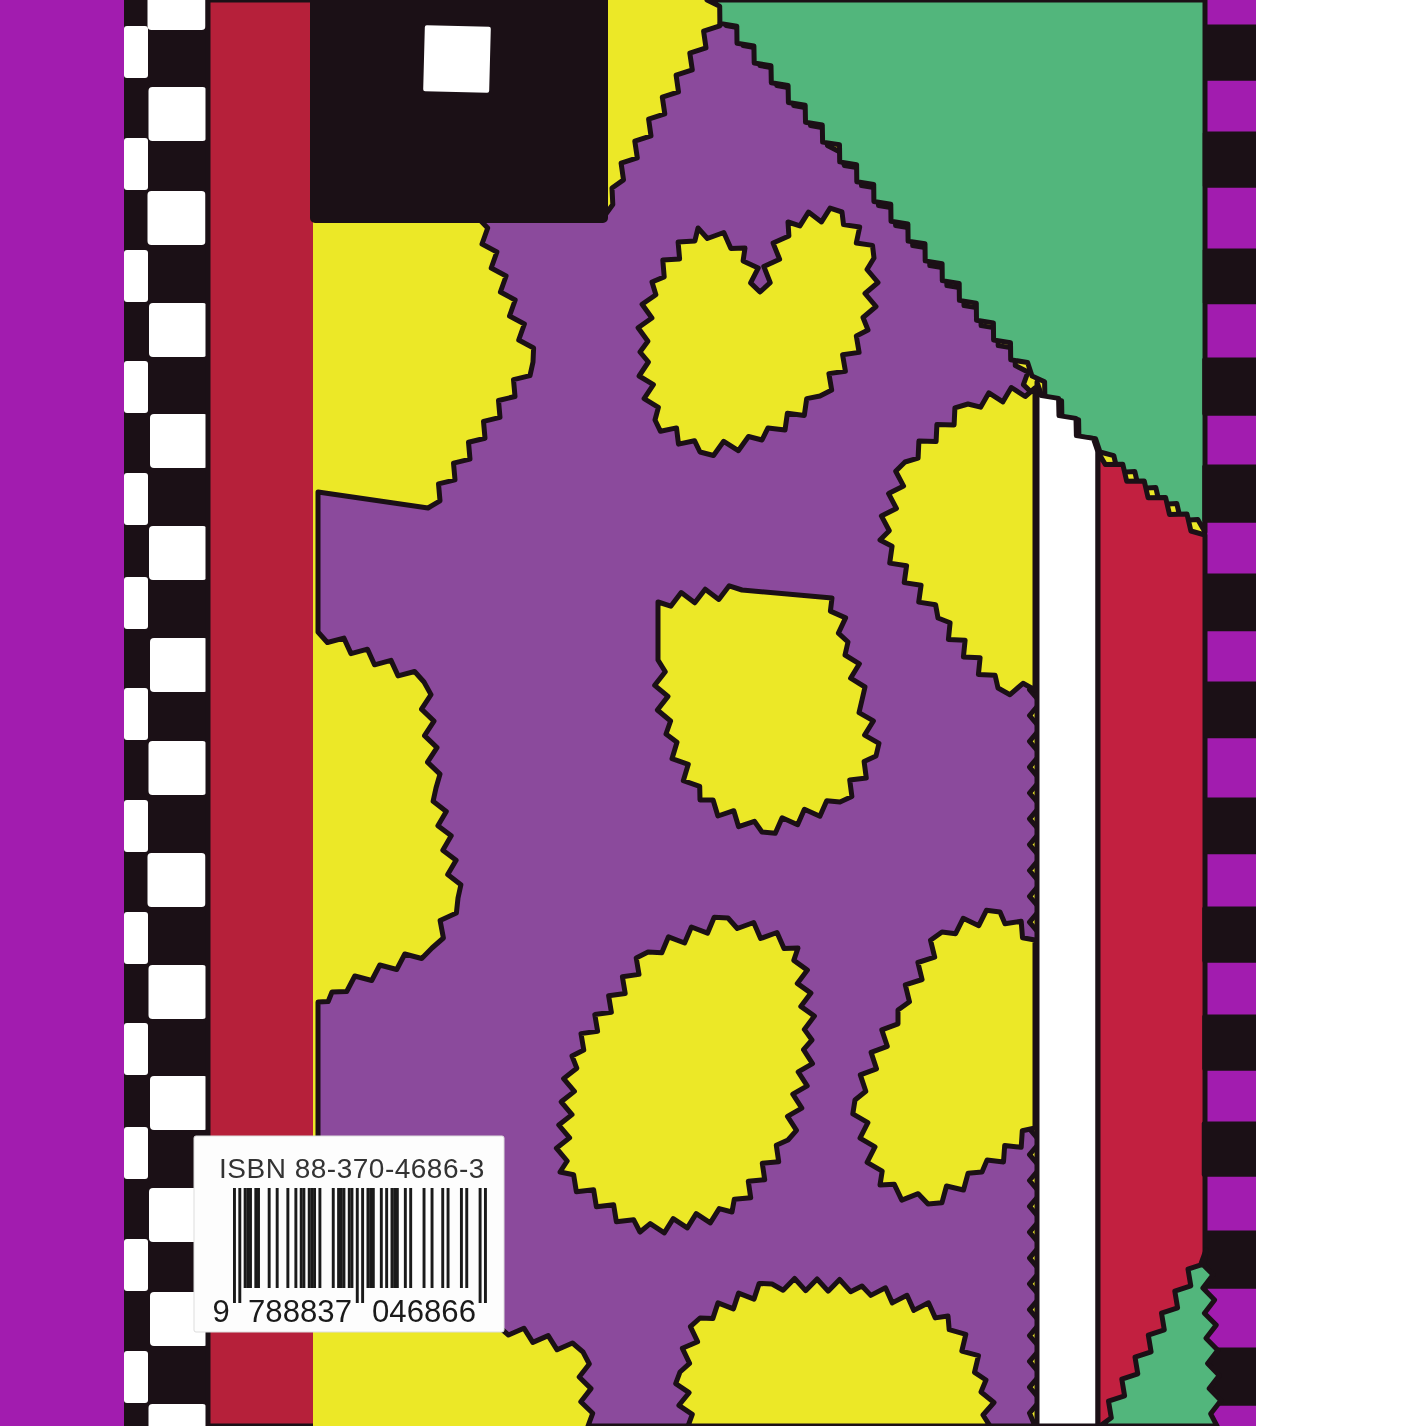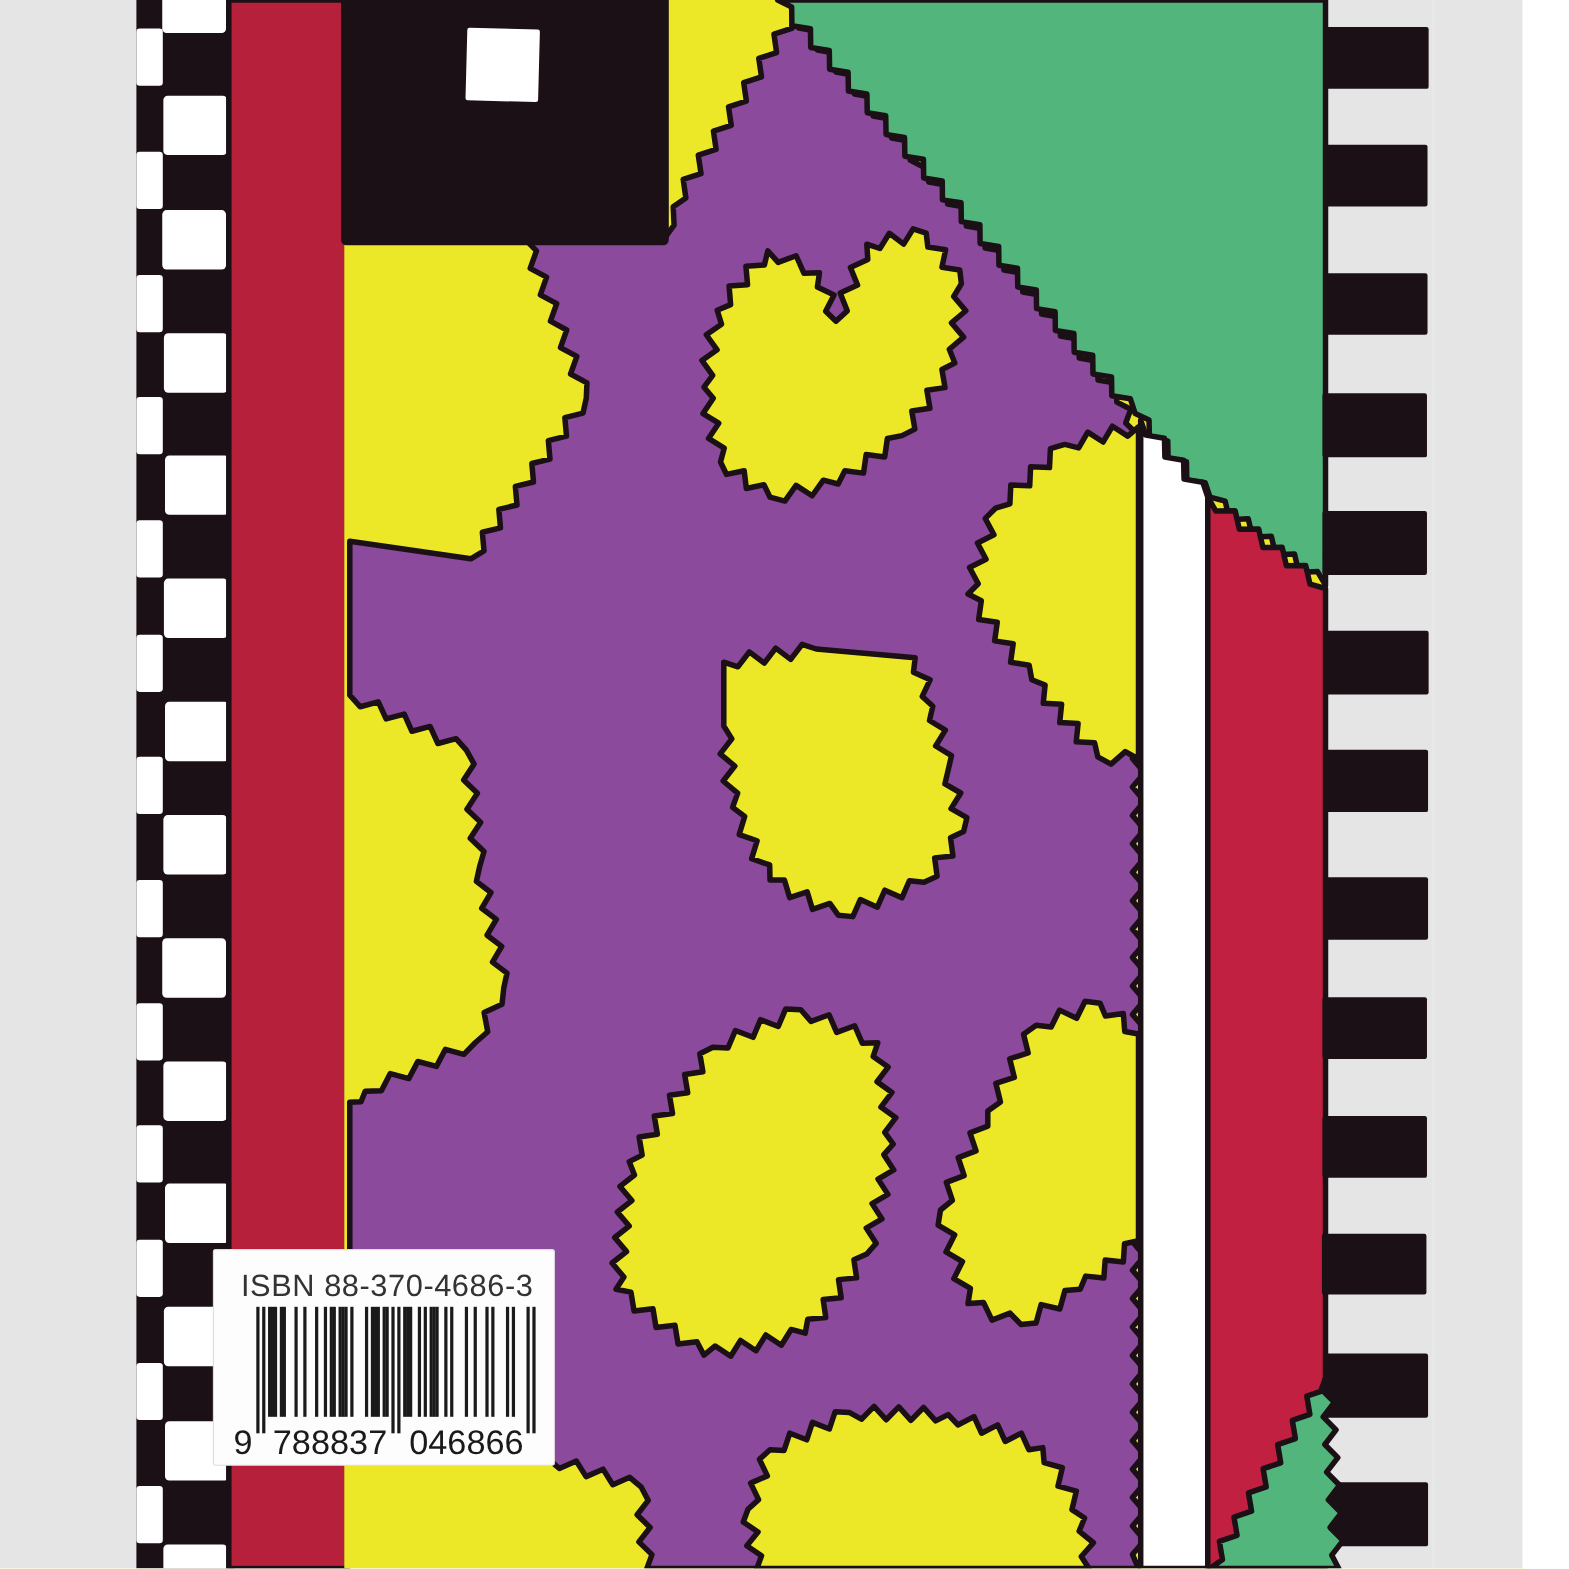--- a/index.html
+++ b/index.html
@@ -1,16 +1,16 @@
 <!DOCTYPE html>
 <html><head>
 <meta charset="utf-8">
 <style>
   html,body{margin:0;padding:0;background:#ffffff;}
-  .page{position:relative;width:1384px;height:1426px;background:#e5e5e5;overflow:hidden;}
+  .page{position:relative;width:1256px;height:1426px;background:#a21caf;overflow:hidden;}
   #art{position:absolute;left:0;top:0;width:1426px;height:1426px;display:block;}
   #art text{font-family:"Liberation Sans", sans-serif;}
 </style>
 </head>
 <body>
 
 <div class="page">
   <svg id="art" viewBox="0 0 1426 1426" xmlns="http://www.w3.org/2000/svg">
     <g id="g-art">
         <g>

